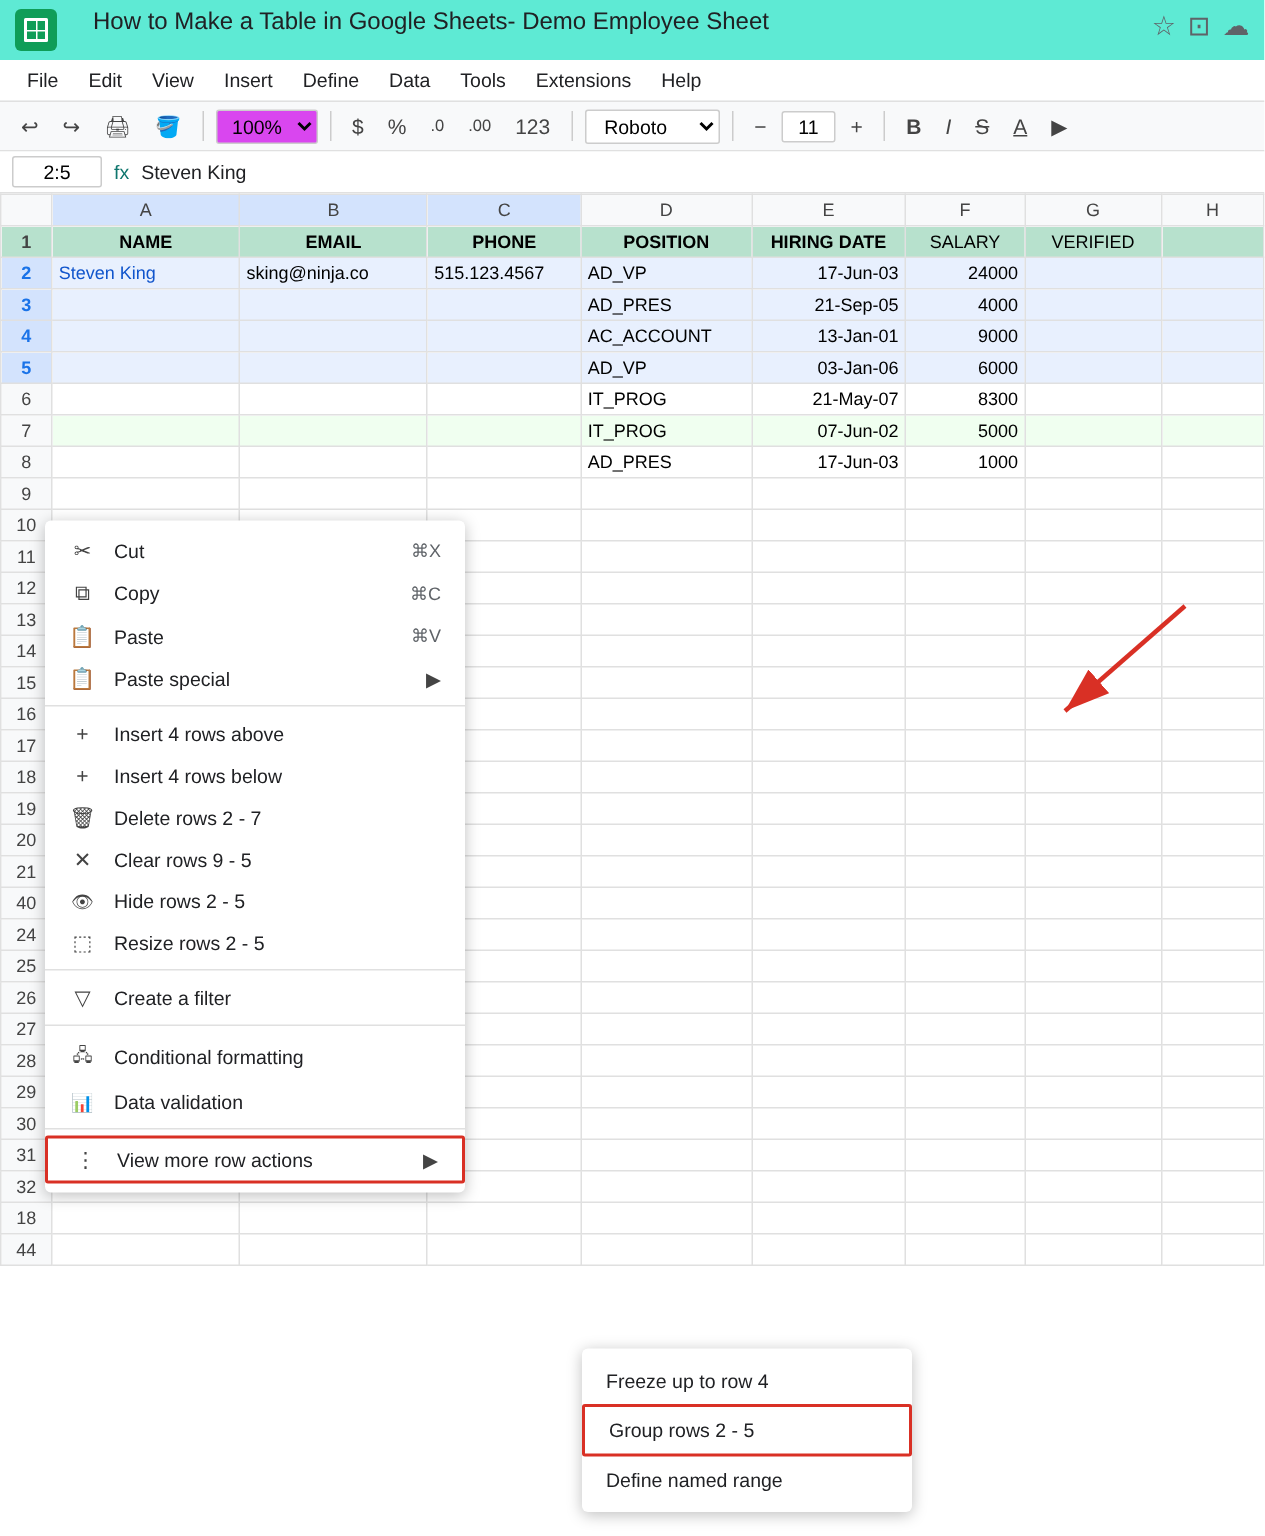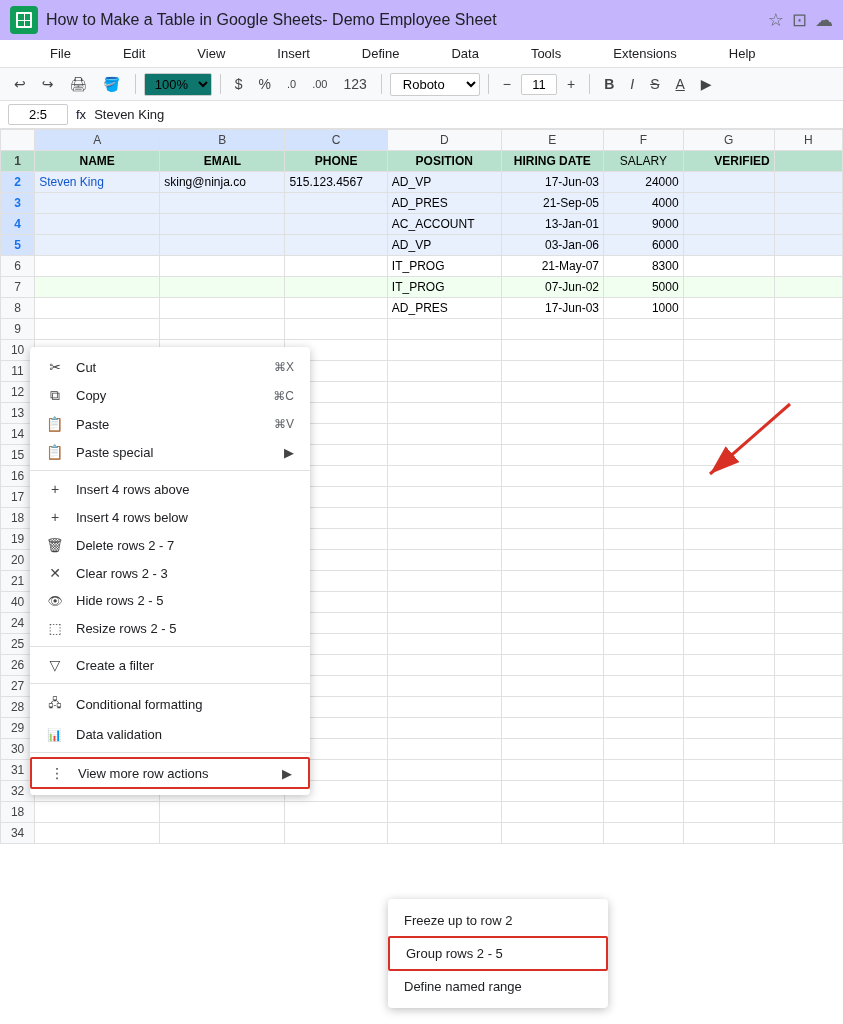--- a/index.html
+++ b/index.html
@@ -1,75 +1,75 @@
 <!DOCTYPE html>
 <html><head>
   <meta charset="utf-8">
   <style>
     * { box-sizing: border-box; margin: 0; padding: 0; }
     body { font-family: Arial, sans-serif; font-size: 13px; background: #fff; overflow: hidden; width: 843px; height: 1024px; }
 
     
     .title-bar {
-      display: flex; align-items: center; padding: 6px 10px; gap: 8px;
-      background: #c4b5fd;
+      display: flex; padding: 6px 10px; gap: 24px;
+      background: #5eead4;
     }
     .sheets-logo {
       width: 28px; height: 28px; background: #0f9d58; border-radius: 4px;
       display: flex; align-items: center; justify-content: center; flex-shrink: 0;
     }
     .sheets-logo-inner {
       width: 16px; height: 16px; background: white; border-radius: 1px;
       display: grid; grid-template-columns: 1fr 1fr; gap: 1px; padding: 2px;
     }
     .sheets-logo-inner span { background: #0f9d58; }
     .title-text { font-size: 16px; color: #202124; flex: 1; }
     .title-icons { display: flex; gap: 8px; color: #5f6368; font-size: 18px; }
 
     
     .menu-bar {
       display: flex; align-items: center; padding: 2px 10px; gap: 4px;
       background: #fff; font-size: 13px; color: #202124;
     }
-    .menu-item { padding: 4px 8px; cursor: pointer; border-radius: 4px; margin-left: 32px; }
+    .menu-item { padding: 4px 8px; cursor: pointer; border-radius: 4px; }
 
     
     .toolbar {
       display: flex; align-items: center; padding: 4px 8px; gap: 4px;
       background: #f8f9fa; border-top: 1px solid #e0e0e0; border-bottom: 1px solid #e0e0e0;
       font-size: 13px;
     }
     .toolbar-btn {
       padding: 4px 6px; cursor: pointer; border-radius: 2px; color: #444;
       border: none; background: transparent; font-size: 14px;
     }
     .toolbar-divider { width: 1px; height: 20px; background: #ccc; margin: 0 4px; }
     .zoom-selector {
       border: 1px solid #ccc; border-radius: 2px; padding: 2px 6px;
-      font-size: 13px; background: #0f766e;
+      font-size: 13px; background: #d946ef;
     }
     .font-selector {
       border: 1px solid #ccc; border-radius: 2px; padding: 2px 8px;
       font-size: 13px; background: #fff; min-width: 90px;
     }
     .font-size-box {
       border: 1px solid #ccc; border-radius: 2px; padding: 2px 6px;
       font-size: 13px; width: 36px; text-align: center; background: #fff;
     }
 
     
     .formula-bar {
       display: flex; align-items: center; padding: 3px 8px; gap: 8px;
       background: #fff; border-bottom: 1px solid #e0e0e0; font-size: 13px;
     }
     .cell-ref {
       border: 1px solid #ccc; border-radius: 2px; padding: 2px 6px;
       font-size: 13px; width: 60px; text-align: center;
     }
-    .fx-label { color: #0f172a; font-size: 13px; }
+    .fx-label { color: #0f766e; font-size: 13px; }
     .formula-input { flex: 1; font-size: 13px; color: #202124; }
 
     
     .spreadsheet-container {
       display: flex; flex-direction: column; position: relative;
       background: #fff;
     }
     .sheet-table {
       border-collapse: collapse; width: 100%; table-layout: fixed;
     }
@@ -257,21 +257,21 @@
     <tbody>
 
       <tr class="header-row">
         <td class="row-header">1</td>
         <td style="font-weight:bold;text-align:center">NAME</td>
         <td style="font-weight:bold;text-align:center">EMAIL</td>
         <td style="font-weight:bold;text-align:center">PHONE</td>
         <td style="font-weight:bold;text-align:center">POSITION</td>
         <td style="font-weight:bold;text-align:center">HIRING DATE</td>
         <td style="font-weight:normal;text-align:center">SALARY</td>
-        <td style="font-weight:bold;text-align:right">VERIFIED</td>
+        <td style="font-weight:normal;text-align:center">VERIFIED</td>
         <td></td>
       </tr>
 
       <tr class="selected-row">
         <td class="row-header row-selected">2</td>
         <td style="color:#1155cc">Steven King</td>
         <td>sking@ninja.co</td>
         <td>515.123.4567</td>
         <td>AD_VP</td>
         <td style="text-align:right">17-Jun-03</td>
@@ -610,21 +610,21 @@
           <td></td>
           <td></td>
           <td></td>
           <td></td>
           <td></td>
           <td></td>
           <td></td>
           <td></td>
         </tr>
       <tr>
-          <td class="row-header">34</td>
+          <td class="row-header">44</td>
           <td></td>
           <td></td>
           <td></td>
           <td></td>
           <td></td>
           <td></td>
           <td></td>
           <td></td>
         </tr>
     </tbody>
@@ -659,21 +659,21 @@
     <div class="ctx-item">
       <span class="ctx-icon">+</span>
       <span class="ctx-label">Insert 4 rows below</span>
     </div>
     <div class="ctx-item">
       <span class="ctx-icon">🗑</span>
       <span class="ctx-label">Delete rows 2 - 7</span>
     </div>
     <div class="ctx-item">
       <span class="ctx-icon">✕</span>
-      <span class="ctx-label">Clear rows 2 - 3</span>
+      <span class="ctx-label">Clear rows 9 - 5</span>
     </div>
     <div class="ctx-item">
       <span class="ctx-icon" style="font-size:12px">👁</span>
       <span class="ctx-label">Hide rows 2 - 5</span>
     </div>
     <div class="ctx-item">
       <span class="ctx-icon">⬚</span>
       <span class="ctx-label">Resize rows 2 - 5</span>
     </div>
     <div class="ctx-divider"></div>
@@ -693,21 +693,21 @@
     <div class="ctx-divider"></div>
     <div class="ctx-item highlighted" style="border: 2px solid #d93025; border-radius: 2px;">
       <span class="ctx-icon">⋮</span>
       <span class="ctx-label">View more row actions</span>
       <span class="ctx-arrow">▶</span>
     </div>
   </div>
 
   <div class="submenu">
     <div class="submenu-item">
-      <span>Freeze up to row 2</span>
+      <span>Freeze up to row 4</span>
     </div>
     <div class="submenu-item highlighted" style="border: 2px solid #d93025; border-radius: 2px;">
       <span>Group rows 2 - 5</span>
     </div>
     <div class="submenu-item">
       <span>Define named range</span>
     </div>
 
   </div>
 

